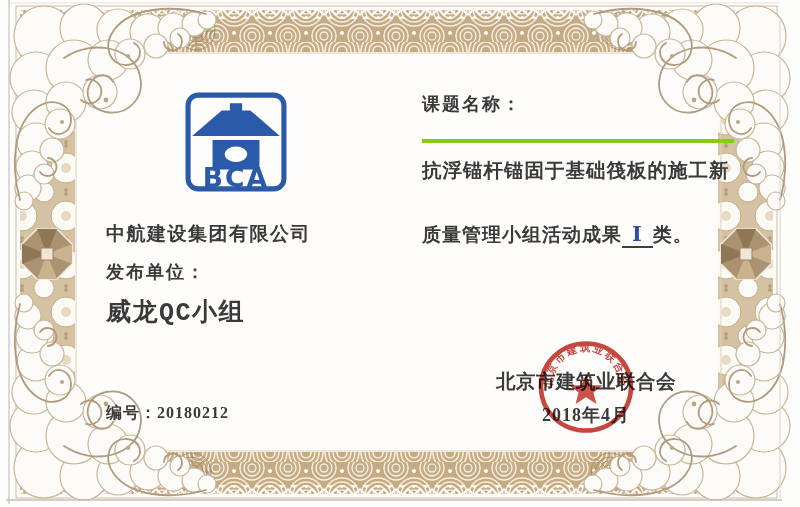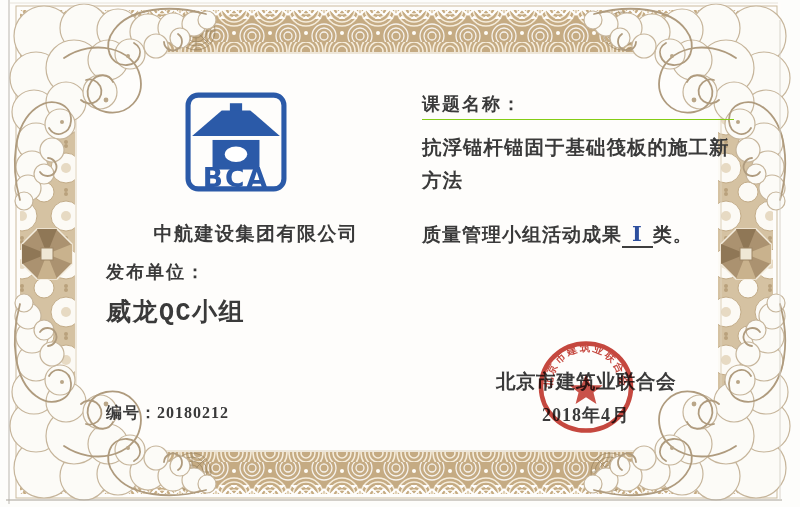--- a/index.html
+++ b/index.html
@@ -7,33 +7,33 @@
          font-family:"Liberation Serif","DejaVu Serif",serif;color:#3a3a3a;}
   .abs{position:absolute;}
   svg{display:block;}
   .border-svg{position:absolute;left:0;top:0;z-index:1;}
 
   
   .txt{z-index:3;font-weight:700;}
   .logo-box{left:185px;top:92px;width:102px;height:128px;z-index:3;}
 
   .right-col{left:422px;top:92px;width:312px;}
-  .topic-label{font-size:18px;letter-spacing:2px;padding-bottom:3px;
-               border-bottom:1px solid #84cc16;}
+  .topic-label{font-size:18px;letter-spacing:2px;padding-bottom:23px;
+               border-bottom:4px solid #84cc16;}
   .topic-line{display:block;white-space:nowrap;font-size:19.5px;letter-spacing:1px;
               line-height:33px;}
   .topic-lines{margin-top:11px;}
 
   .award{left:422px;top:220px;width:316px;font-size:19px;line-height:30px;letter-spacing:1px;}
   .award-blank{display:inline-block;border-bottom:2px solid #3e3e3e;padding:0 10px;line-height:22px;}
   .award-grade{color:#2d4f9e;font-size:21px;font-weight:900;font-style:normal;}
 
   .left-col{left:106px;top:221px;width:300px;}
   .lc-label{font-size:18px;letter-spacing:2px;margin-bottom:11px;}
-  .lc-value{font-size:19px;letter-spacing:1.5px;margin-bottom:13px;text-align:center;}
+  .lc-value{font-size:19px;letter-spacing:1.5px;margin-bottom:13px;}
   .lc-value2{font-size:25px;letter-spacing:1.5px;font-family:Liberation Mono, monospace;}
 
   .serial{left:106px;top:391px;font-size:16px;letter-spacing:1px;margin-top:12px;}
 
   .footer{left:466px;top:368px;width:240px;text-align:center;}
   .footer-org{font-size:19.5px;letter-spacing:0.5px;}
   .footer-date{font-size:18px;margin-top:8px;letter-spacing:1px;}
 
   .seal{left:536px;top:340px;z-index:4;mix-blend-mode:multiply;opacity:.93;}
 </style>
@@ -191,21 +191,20 @@
       <rect x="27" y="47" width="46" height="29" fill="#2b5aa8"></rect>
       <ellipse cx="50" cy="61" rx="11" ry="7.5" fill="#ffffff"></ellipse>
       <text x="50" y="93" text-anchor="middle" font-family="'DejaVu Sans',sans-serif" font-weight="800" font-size="26" letter-spacing="2" fill="#2b5aa8">BCA</text>
     </svg>
   </div>
 
   <div class="abs txt right-col">
     <div class="topic-label">课题名称：</div>
     <div class="topic-lines">
       <span class="topic-line">抗浮锚杆锚固于基础筏板的施工新</span>
-      <span class="topic-line">方法</span>
     </div>
   </div>
 
   <div class="abs txt award">
     <div>
       <span>质量管理小组活动成果</span><span class="award-blank"><span class="award-grade">Ⅰ</span></span><span>类。</span>
     </div>
   </div>
 
   <div class="abs txt left-col">

